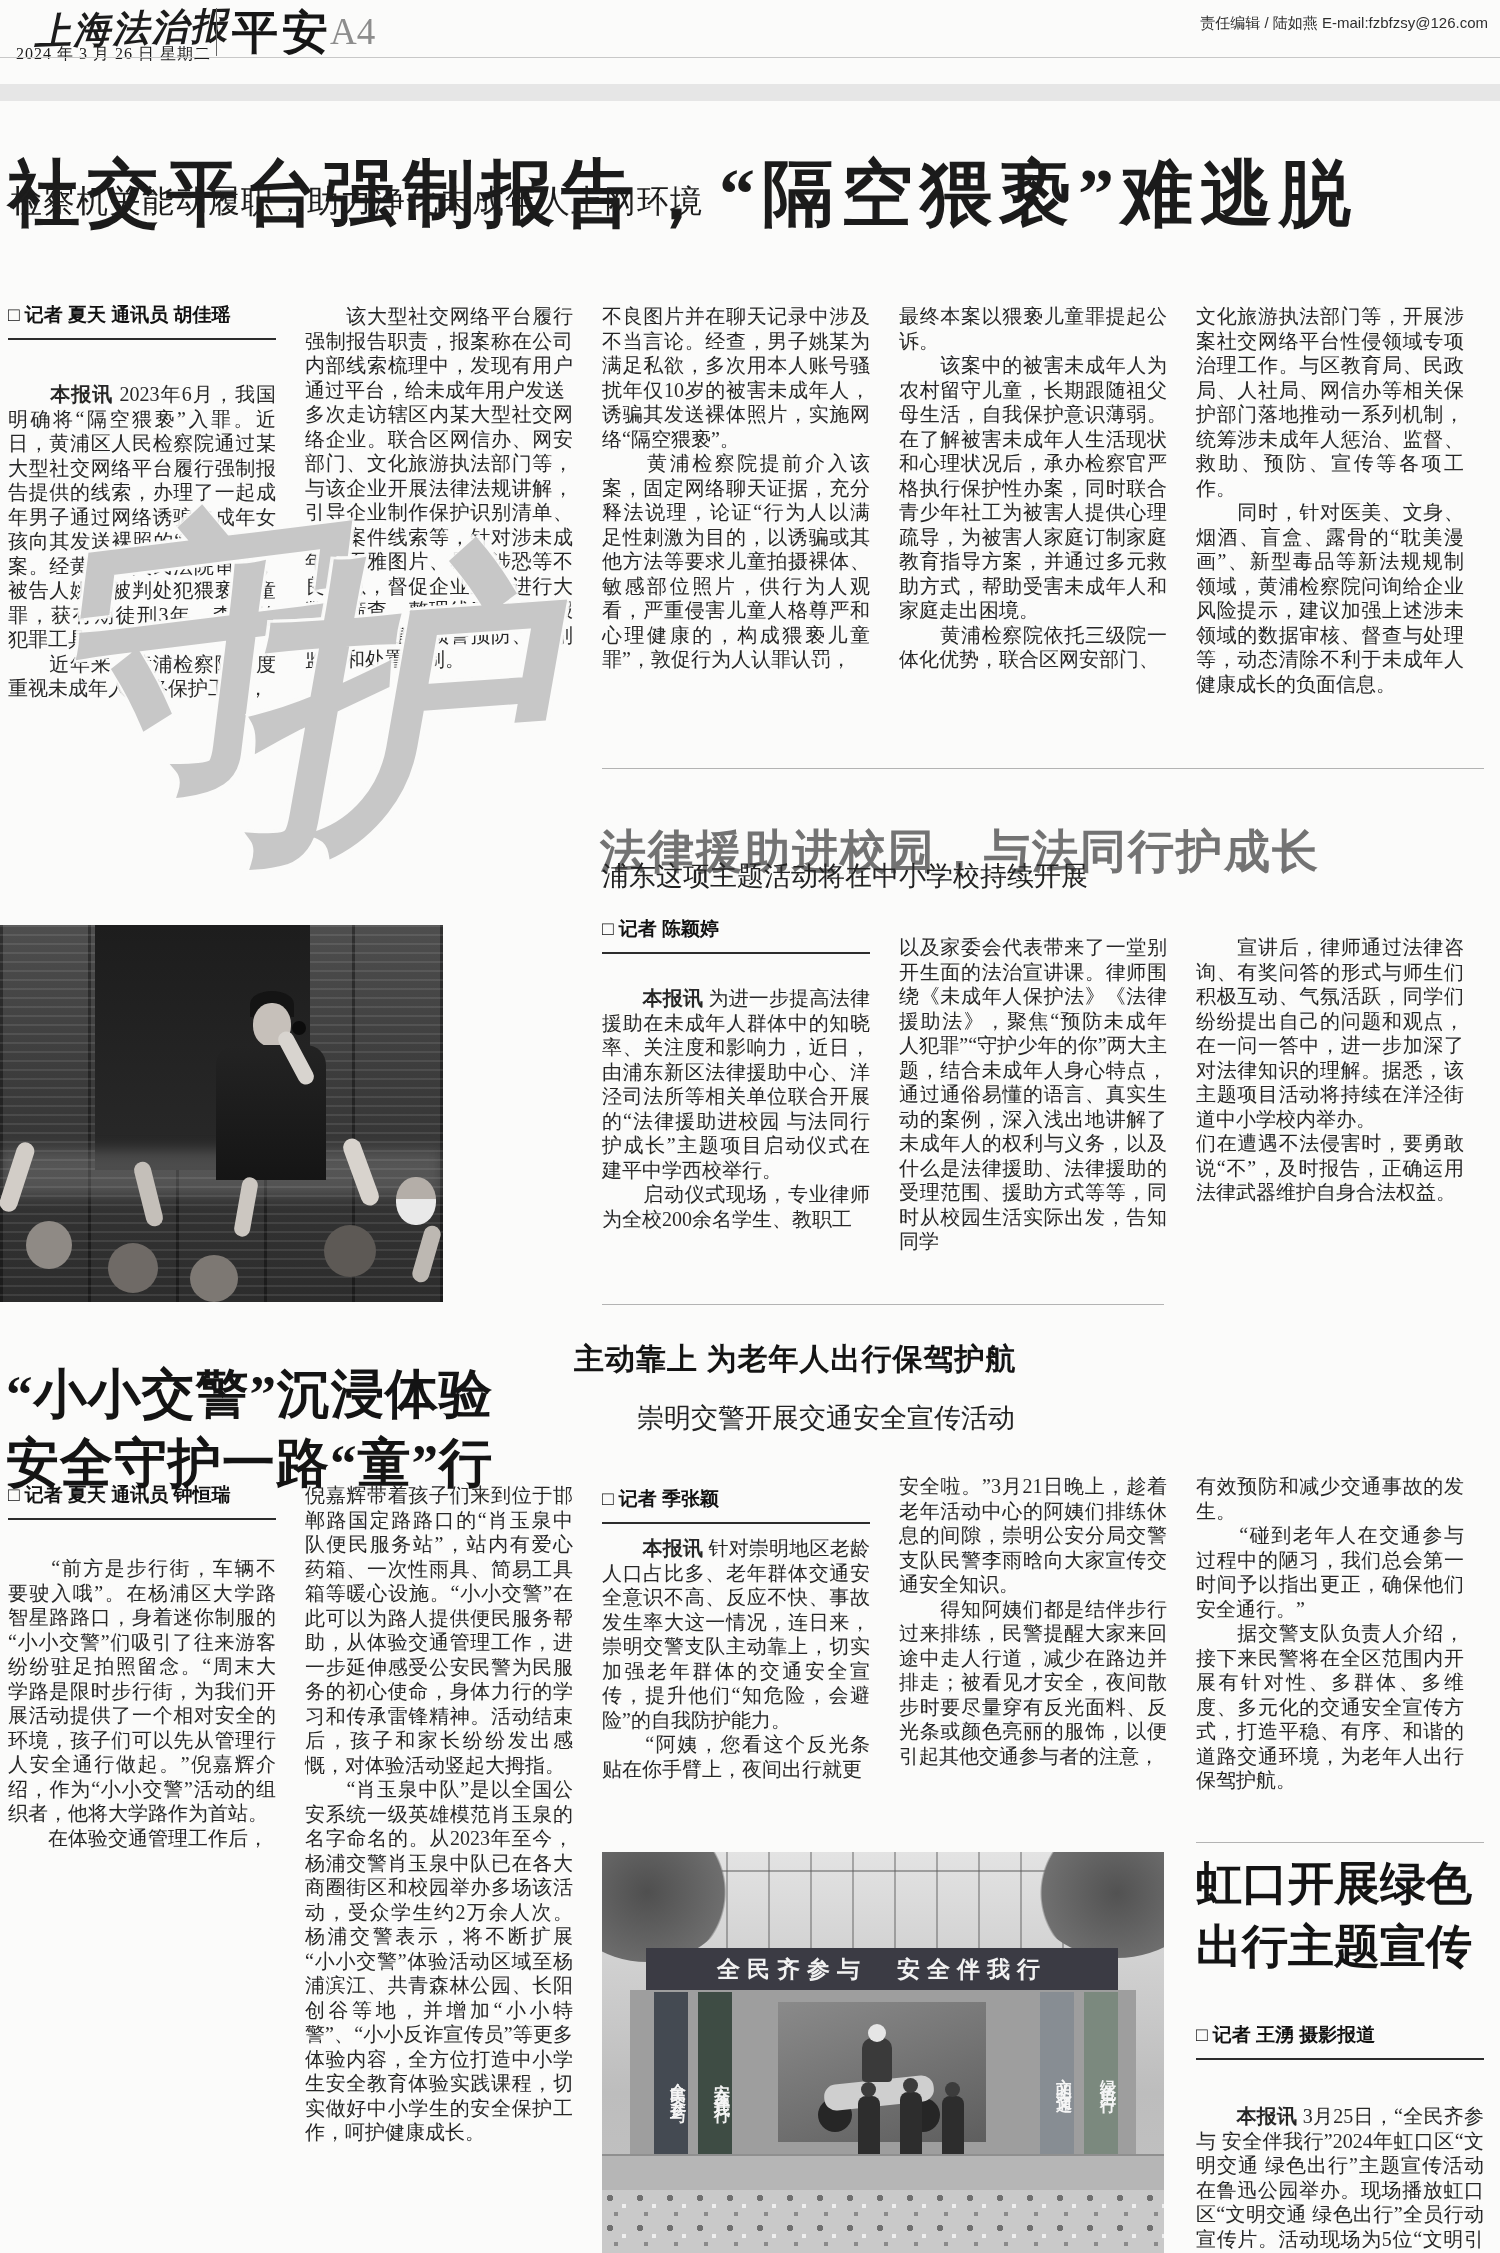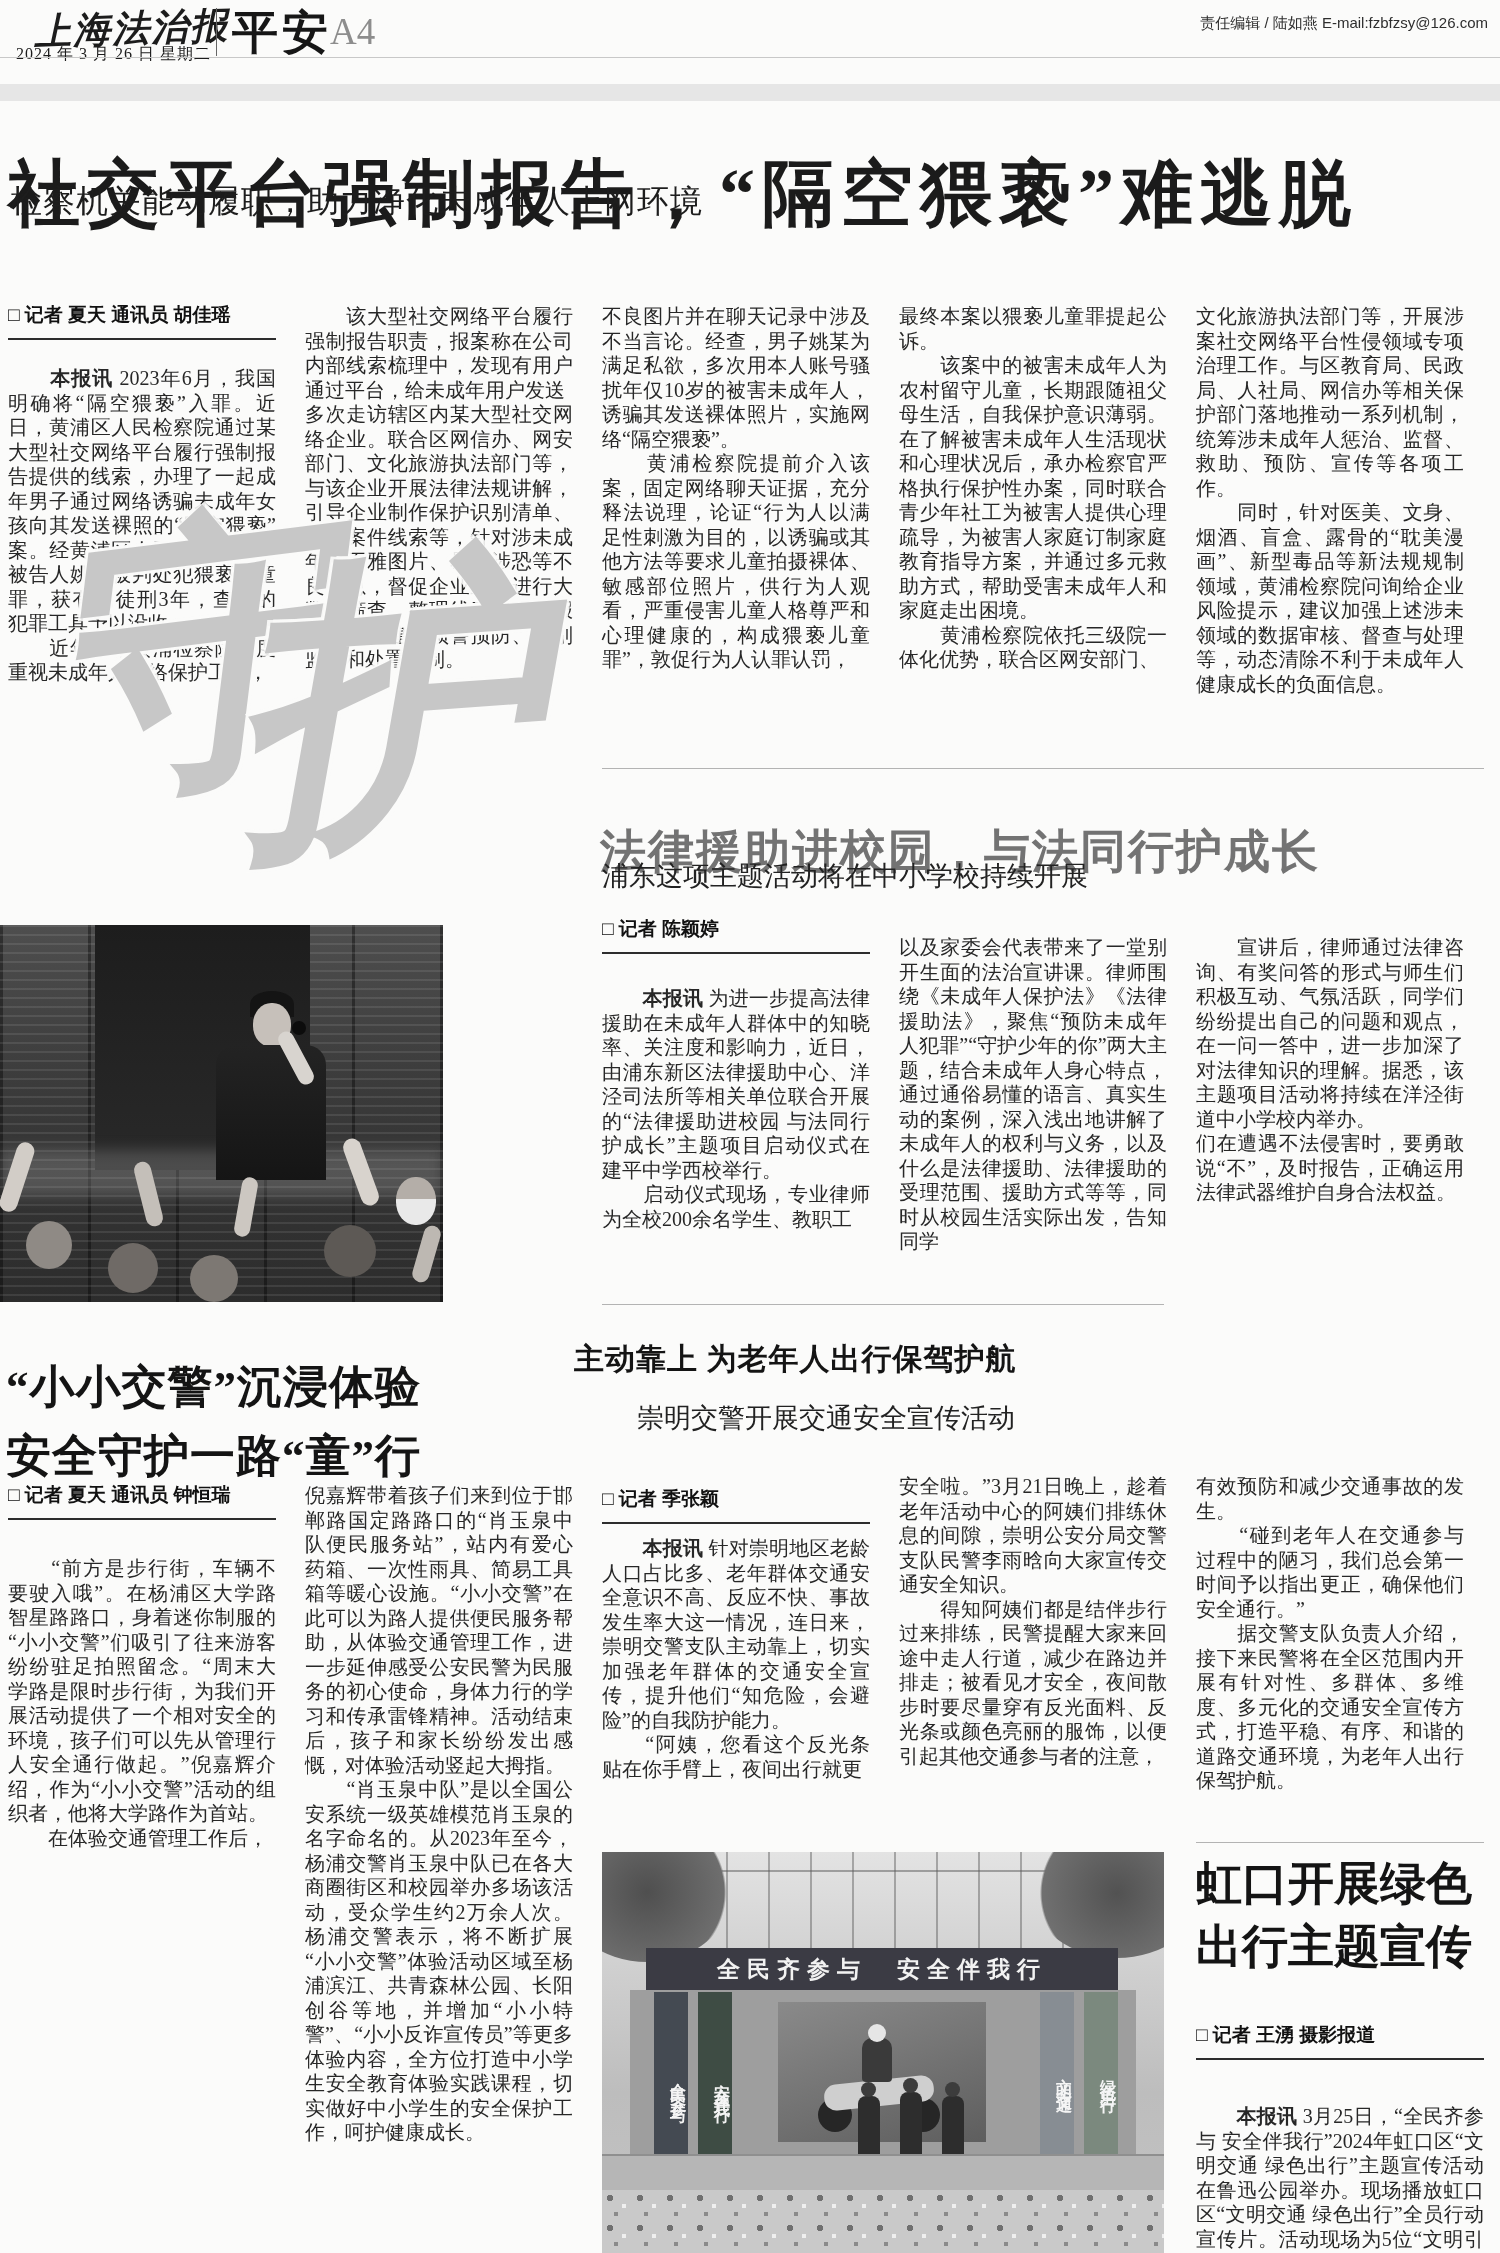--- a/index.html
+++ b/index.html
@@ -24,36 +24,36 @@
   .byline-wrap{font-family:"Liberation Sans",sans-serif;font-weight:bold;font-size:19px;color:#111;
                border-bottom:2px solid #2d2d2d;padding-bottom:10px;}
   .hrule{position:absolute;height:1px;background:#b3b3b3;}
   
   .lead-headline{position:absolute;left:8px;top:98px;width:1486px;font-size:72px;font-weight:bold;
                  letter-spacing:7px;color:#1b1b1b;white-space:nowrap;}
   .lead-sub{position:absolute;left:10px;top:180px;font-size:32px;font-family:"Liberation Sans",sans-serif;
             color:#1d1d1d;letter-spacing:1px;}
   .a1cols{left:8px;top:240px;width:1484px;height:482px;}
   .a1cols .col.cont{padding-top:64px;}
-  .a1cols .byline-wrap{margin-top:62px;margin-bottom:26px;}
+  .a1cols .byline-wrap{margin-top:62px;margin-bottom:42px;}
   
   .wm{position:absolute;z-index:6;font-family:"DejaVu Serif",serif;font-style:italic;font-weight:bold;
       color:#c7c7c7;line-height:1;
       text-shadow:3px 3px 0 rgba(251,251,250,.9),-3px -3px 0 rgba(251,251,250,.9),
                   3px -3px 0 rgba(251,251,250,.9),-3px 3px 0 rgba(251,251,250,.9);}
   .wm1{left:42px;top:512px;font-size:285px;transform:rotate(-7deg);}
   .wm2{left:230px;top:548px;font-size:310px;transform:rotate(-4deg);}
   
   .a2-headline{position:absolute;left:600px;top:780px;font-size:46px;font-weight:bold;color:#737373;letter-spacing:2px;margin-top:41px;}
   .a2-sub{position:absolute;left:602px;top:858px;font-size:27px;font-family:"Liberation Sans",sans-serif;color:#222;}
   .a2cols{left:602px;top:908px;width:882px;height:392px;}
   .a2cols .col.cont{padding-top:27px;}
   .a2cols .byline-wrap{margin-top:8px;margin-bottom:32px;}
   
-  .a3-headline{position:absolute;left:6px;top:1316px;font-size:45px;line-height:69px;font-weight:bold;
+  .a3-headline{position:absolute;left:6px;top:1316px;font-size:53px;line-height:69px;font-weight:bold;
                color:#141414;letter-spacing:1px;}
   .a3cols{left:8px;top:1470px;width:565px;height:783px;}
   .a3cols .col.cont{padding-top:13px;}
   .a3cols .byline-wrap{margin-top:12px;margin-bottom:36px;}
   
   .a4-headline{position:absolute;left:574px;top:1314px;font-size:30px;font-weight:bold;color:#141414;letter-spacing:1px;}
   .a4-sub{position:absolute;left:637px;top:1400px;font-size:27px;font-family:"Liberation Sans",sans-serif;color:#222;}
   .a4cols{left:602px;top:1470px;width:882px;height:376px;}
   .a4cols .col.cont{padding-top:4px;}
   .a4cols .byline-wrap{margin-top:16px;margin-bottom:12px;}

